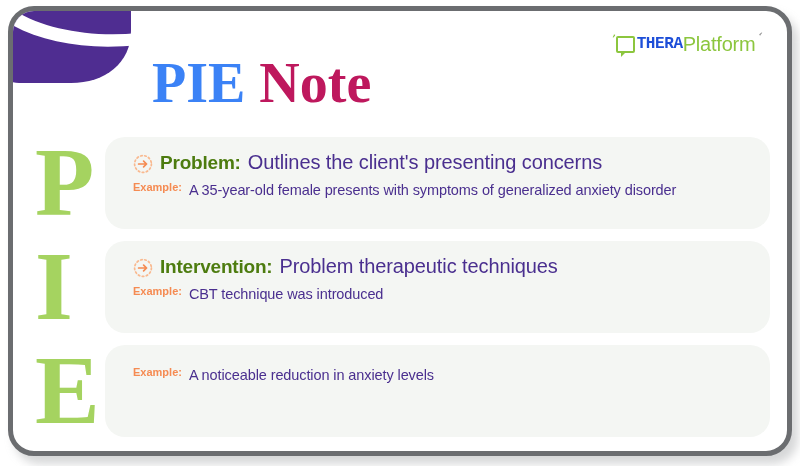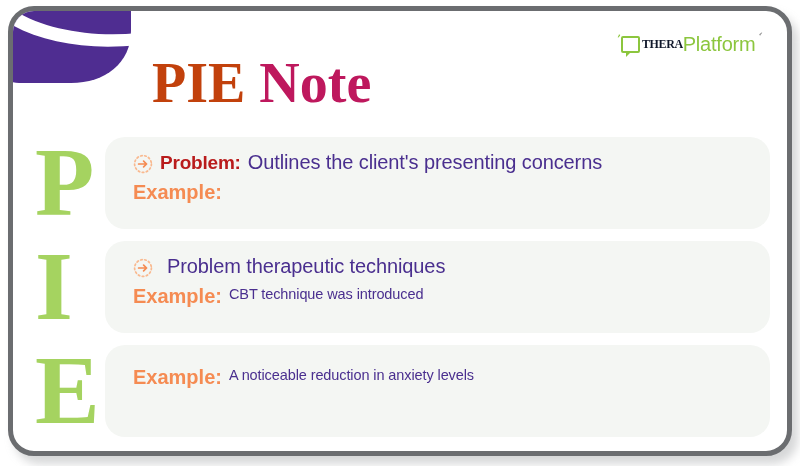--- a/index.html
+++ b/index.html
@@ -77,25 +77,25 @@
   .brand-bubble::after {
     content: "";
     position: absolute;
     left: 3px;
     bottom: -6px;
     width: 0; height: 0;
     border-left: 5px solid #8cc63e;
     border-bottom: 5px solid transparent;
   }
   .brand-thera {
-    font-size: 12px;
-    font-weight: bold;
-    color: #0f172a;
+    font-size: 16px;
+    font-weight: bold;
+    color: #1d4ed8;
     letter-spacing: -0.4px;
-    font-family: Liberation Serif, serif;
+    font-family: Liberation Mono, monospace;
   }
   .brand-platform {
     font-size: 20px;
     color: #8cc63e;
     letter-spacing: -0.2px;
     font-family: "Liberation Sans", sans-serif;
   }
   .brand-flick {
     color: #9a9a9a;
     font-size: 14px;
@@ -108,21 +108,21 @@
   .title {
     position: absolute;
     left: 139px;
     top: 44px;
     font-family: "Liberation Serif", serif;
     font-weight: bold;
     font-size: 56px;
     line-height: 1;
     white-space: nowrap;
   }
-  .title .t-pie  { color: #c2410c; }
+  .title .t-pie  { color: #3b82f6; }
   .title .t-note { color: #be185d; margin-left: 14px; text-align: right; }
 
   
   .rows {
     position: absolute;
     left: 0px;
     top: 126px;
     width: 784px;
   }
   .row {
@@ -175,38 +175,38 @@
     width: 20px;
     height: 20px;
     flex: 0 0 20px;
     margin-right: 7px;
     align-self: center;
     transform: translateY(1px);
   }
   .head-label {
     font-size: 19px;
     font-weight: bold;
-    color: #b91c1c;
+    color: #4d7c0f;
     letter-spacing: -0.2px;
   }
   .head-desc {
     font-size: 20px;
     color: #4a2f8f;
     margin-left: 7px;
     letter-spacing: -0.1px;
   }
 
   
   .ex-line {
     display: flex;
     align-items: flex-start;
     margin-top: 7px;
   }
   .ex-label {
-    font-size: 20px;
+    font-size: 11px;
     font-weight: bold;
     color: #f58b52;
     flex: 0 0 auto;
     white-space: nowrap;
   }
   .ex-text {
     font-size: 14.5px;
     color: #4a2f8f;
     margin-left: 7px;
     line-height: 1.3;
@@ -251,36 +251,38 @@
               <svg width="20" height="20" viewBox="0 0 20 20" xmlns="http://www.w3.org/2000/svg" aria-hidden="true">
                 <circle cx="10" cy="10" r="8.4" fill="none" stroke="#f9b98f" stroke-width="1.7" stroke-linecap="round" stroke-dasharray="1.6 2.5"></circle>
                 <path d="M5.6 10 H13.4 M10.6 7.2 L13.6 10 L10.6 12.8" fill="none" stroke="#f58b52" stroke-width="1.7" stroke-linecap="round" stroke-linejoin="round"></path>
               </svg>
             </span>
             <span class="head-label">Problem:</span>
             <span class="head-desc">Outlines the client's presenting concerns</span>
           </div>
           <div class="ex-line">
             <span class="ex-label">Example:</span>
+            <span class="ex-text">A 35-year-old female presents with symptoms of generalized anxiety disorder</span>
           </div>
         </div>
       </div>
     </div>
 
     <div class="row">
       <div class="big-letter">I</div>
       <div class="panel">
         <div class="panel-inner">
           <div class="head-line">
             <span class="arrow-icon">
               <svg width="20" height="20" viewBox="0 0 20 20" xmlns="http://www.w3.org/2000/svg" aria-hidden="true">
                 <circle cx="10" cy="10" r="8.4" fill="none" stroke="#f9b98f" stroke-width="1.7" stroke-linecap="round" stroke-dasharray="1.6 2.5"></circle>
                 <path d="M5.6 10 H13.4 M10.6 7.2 L13.6 10 L10.6 12.8" fill="none" stroke="#f58b52" stroke-width="1.7" stroke-linecap="round" stroke-linejoin="round"></path>
               </svg>
             </span>
+            <span class="head-label">Intervention:</span>
             <span class="head-desc">Problem therapeutic techniques</span>
           </div>
           <div class="ex-line">
             <span class="ex-label">Example:</span>
             <span class="ex-text">CBT technique was introduced</span>
           </div>
         </div>
       </div>
     </div>
 

